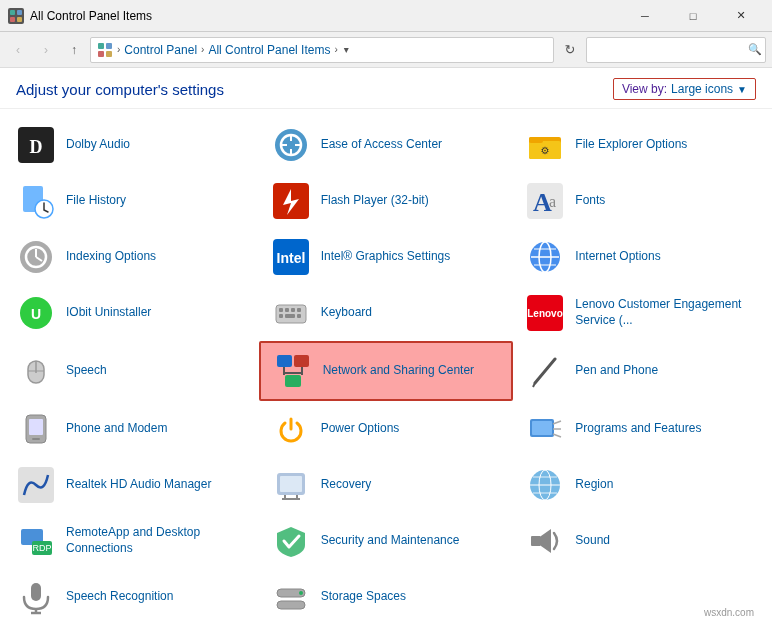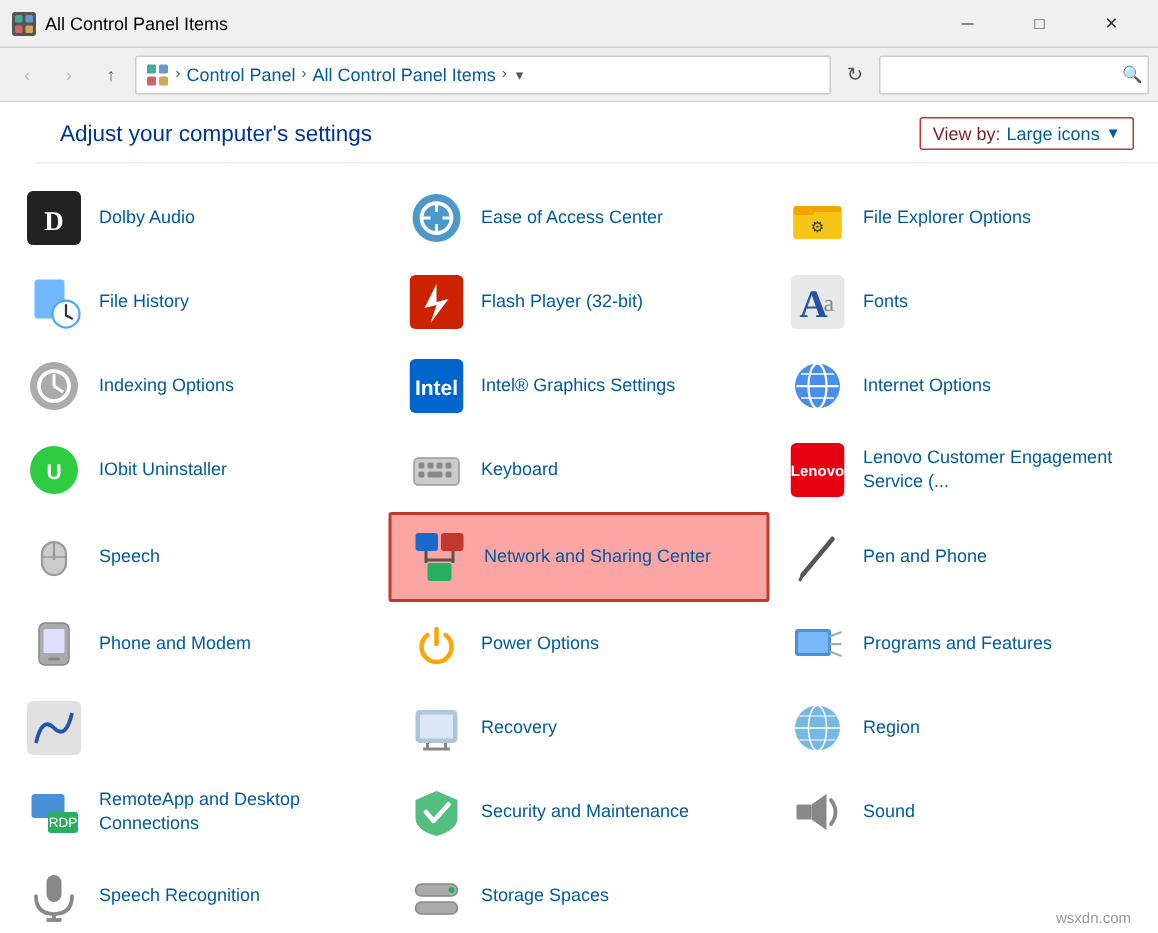--- a/index.html
+++ b/index.html
@@ -144,37 +144,36 @@
       height: calc(622px - 32px - 36px);
     }
 
     
     .content-header {
       padding: 10px 16px 8px;
       display: flex;
       align-items: center;
       justify-content: space-between;
       border-bottom: 1px solid #eee;
-      margin-left: 24px;
     }
     .content-title {
       font-size: 15px;
       color: #003399;
       font-weight: normal;
     }
     .view-by {
       display: flex;
       align-items: center;
       gap: 4px;
       font-size: 12px;
       border: 1.5px solid #c0392b;
       padding: 3px 8px;
       border-radius: 2px;
     }
-    .view-by-label { color: #7f1d1d; }
+    .view-by-label { color: #4c1d95; }
     .view-by-value { color: #005a9e; font-size: 12px; cursor: pointer; }
     .view-by-chevron { color: #005a9e; font-size: 10px; }
 
     
     .items-container {
       flex: 1;
       overflow-y: auto;
       padding: 8px 4px 4px 4px;
     }
     .items-grid {
@@ -477,20 +476,21 @@
           </div>
           <span class="item-label">Programs and Features</span>
         </div>
         <div class="grid-item">
           <div class="item-icon">
             <svg width="36" height="36" viewBox="0 0 36 36">
               <rect width="36" height="36" rx="4" fill="#e0e0e0"></rect>
               <path d="M6 28 Q10 10 18 18 Q26 26 30 8" fill="none" stroke="#2255aa" stroke-width="2.5"></path>
             </svg>
           </div>
+          <span class="item-label">Realtek HD Audio Manager</span>
         </div>
         <div class="grid-item">
           <div class="item-icon">
             <svg width="36" height="36" viewBox="0 0 36 36">
               <rect x="4" y="6" width="28" height="22" rx="3" fill="#b0c4de"></rect>
               <rect x="7" y="9" width="22" height="16" rx="1" fill="#dce8f5"></rect>
               <line x1="12" y1="28" x2="12" y2="32" stroke="#888" stroke-width="2"></line>
               <line x1="24" y1="28" x2="24" y2="32" stroke="#888" stroke-width="2"></line>
               <line x1="9" y1="32" x2="27" y2="32" stroke="#888" stroke-width="2"></line>
             </svg>

